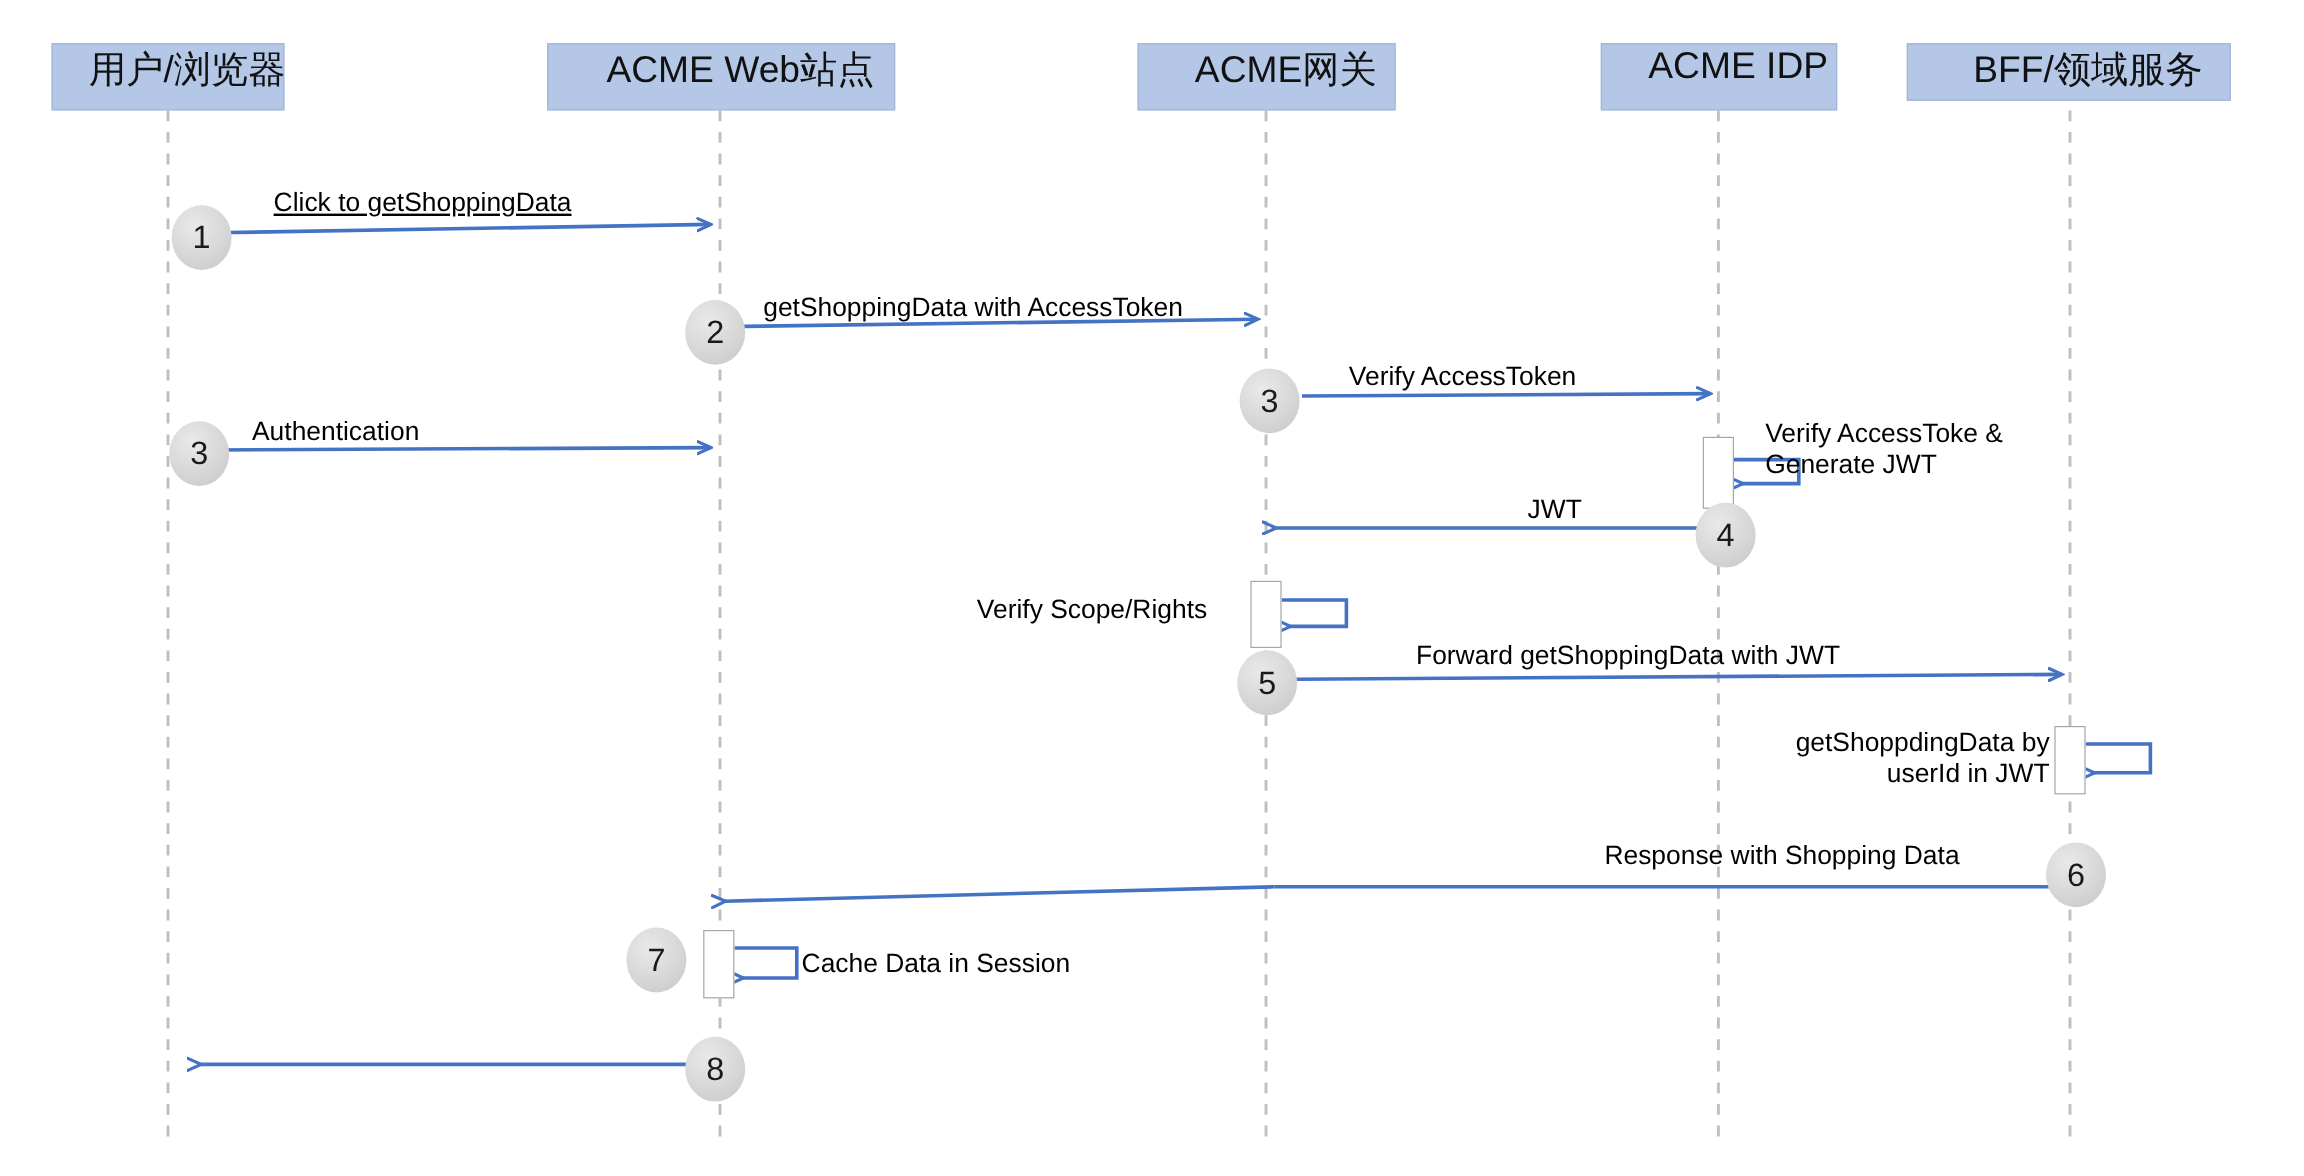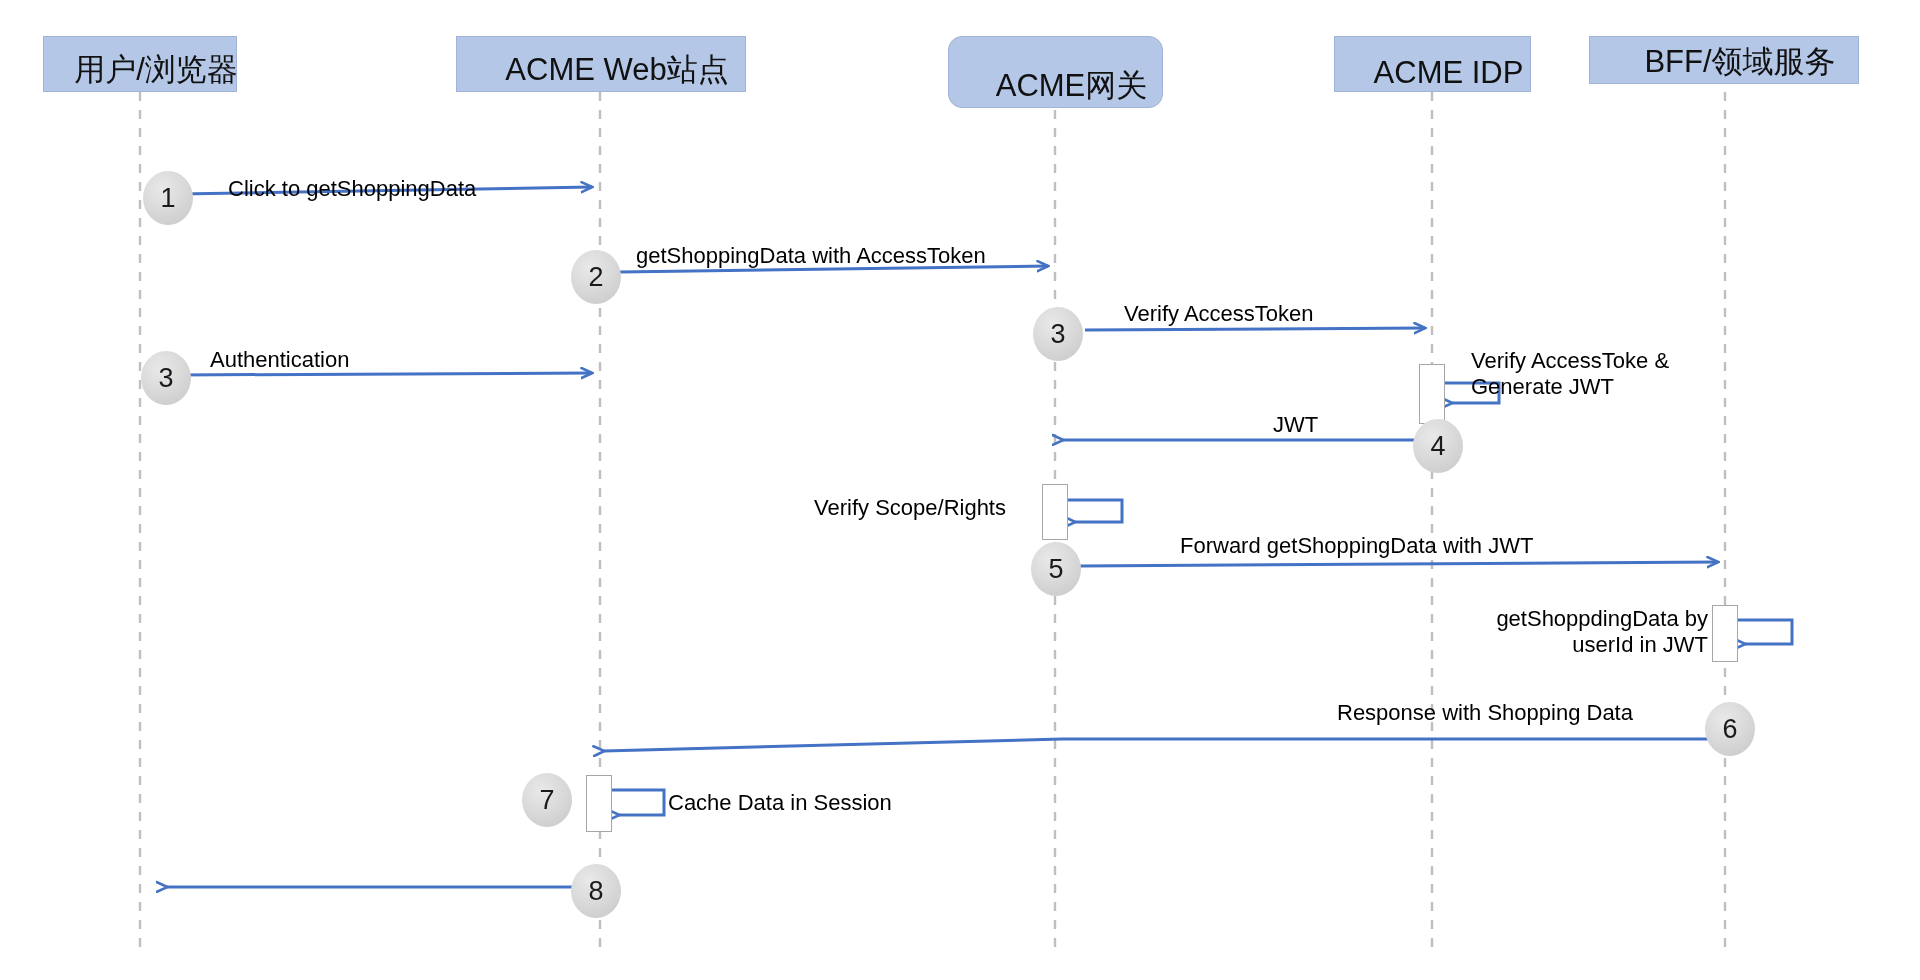--- a/index.html
+++ b/index.html
@@ -24,21 +24,21 @@
     left: 0;
     top: 0;
     width: 1920px;
     height: 980px;
   }
   .lifeline-box {
     position: absolute;
     background: #b4c7e7;
     border: 1px solid #9fb4d8;
     display: flex;
-    align-items: flex-end;
+    align-items: flex-start;
     justify-content: center;
     box-sizing: border-box;
     padding-left: 32px;
   }
   .lifeline-label {
     font-size: 31px;
     color: #111111;
     white-space: nowrap;
     letter-spacing: 0px;
   }
@@ -124,21 +124,21 @@
   </svg>
 
   <div class="lifeline-box" style="left:43px; top:36px; width:194px; height:56px;">
     <span class="lifeline-label">用户/浏览器</span>
   </div>
 
   <div class="lifeline-box" style="left:456px; top:36px; width:290px; height:56px;">
     <span class="lifeline-label">ACME Web站点</span>
   </div>
 
-  <div class="lifeline-box" style="left:948px; top:36px; width:215px; height:72px;border-radius:14px;">
+  <div class="lifeline-box" style="left:948px; top:36px; width:215px; height:56px;">
     <span class="lifeline-label">ACME网关</span>
   </div>
 
   <div class="lifeline-box" style="left:1334px; top:36px; width:197px; height:56px;">
     <span class="lifeline-label">ACME IDP</span>
   </div>
 
   <div class="lifeline-box" style="left:1589px; top:36px; width:270px; height:48px;">
     <span class="lifeline-label">BFF/领域服务</span>
   </div>
@@ -159,21 +159,21 @@
   <div class="badge" style="left:1413px; top:419px; width:50px; height:54px;">4</div>
 
   <div class="badge" style="left:1031px; top:542px; width:50px; height:54px;">5</div>
 
   <div class="badge" style="left:1705px; top:702px; width:50px; height:54px;">6</div>
 
   <div class="badge" style="left:522px; top:773px; width:50px; height:54px;">7</div>
 
   <div class="badge" style="left:571px; top:864px; width:50px; height:54px;">8</div>
 
-  <div class="msg-label" style="left:228px; top:176px;">Click to getShoppingData</div>
+  <div class="msg-label" style="left:228px; top:156px;text-decoration:underline;">Click to getShoppingData</div>
 
   <div class="msg-label" style="left:636px; top:243px;">getShoppingData with AccessToken</div>
 
   <div class="msg-label" style="left:1124px; top:301px;">Verify AccessToken</div>
 
   <div class="msg-label" style="left:210px; top:347px;">Authentication</div>
 
   <div class="msg-label two-line" style="left:1471px; top:348px; width:270px; text-align:left;">
     <div>Verify AccessToke &amp;</div>
     <div>Generate JWT</div>

